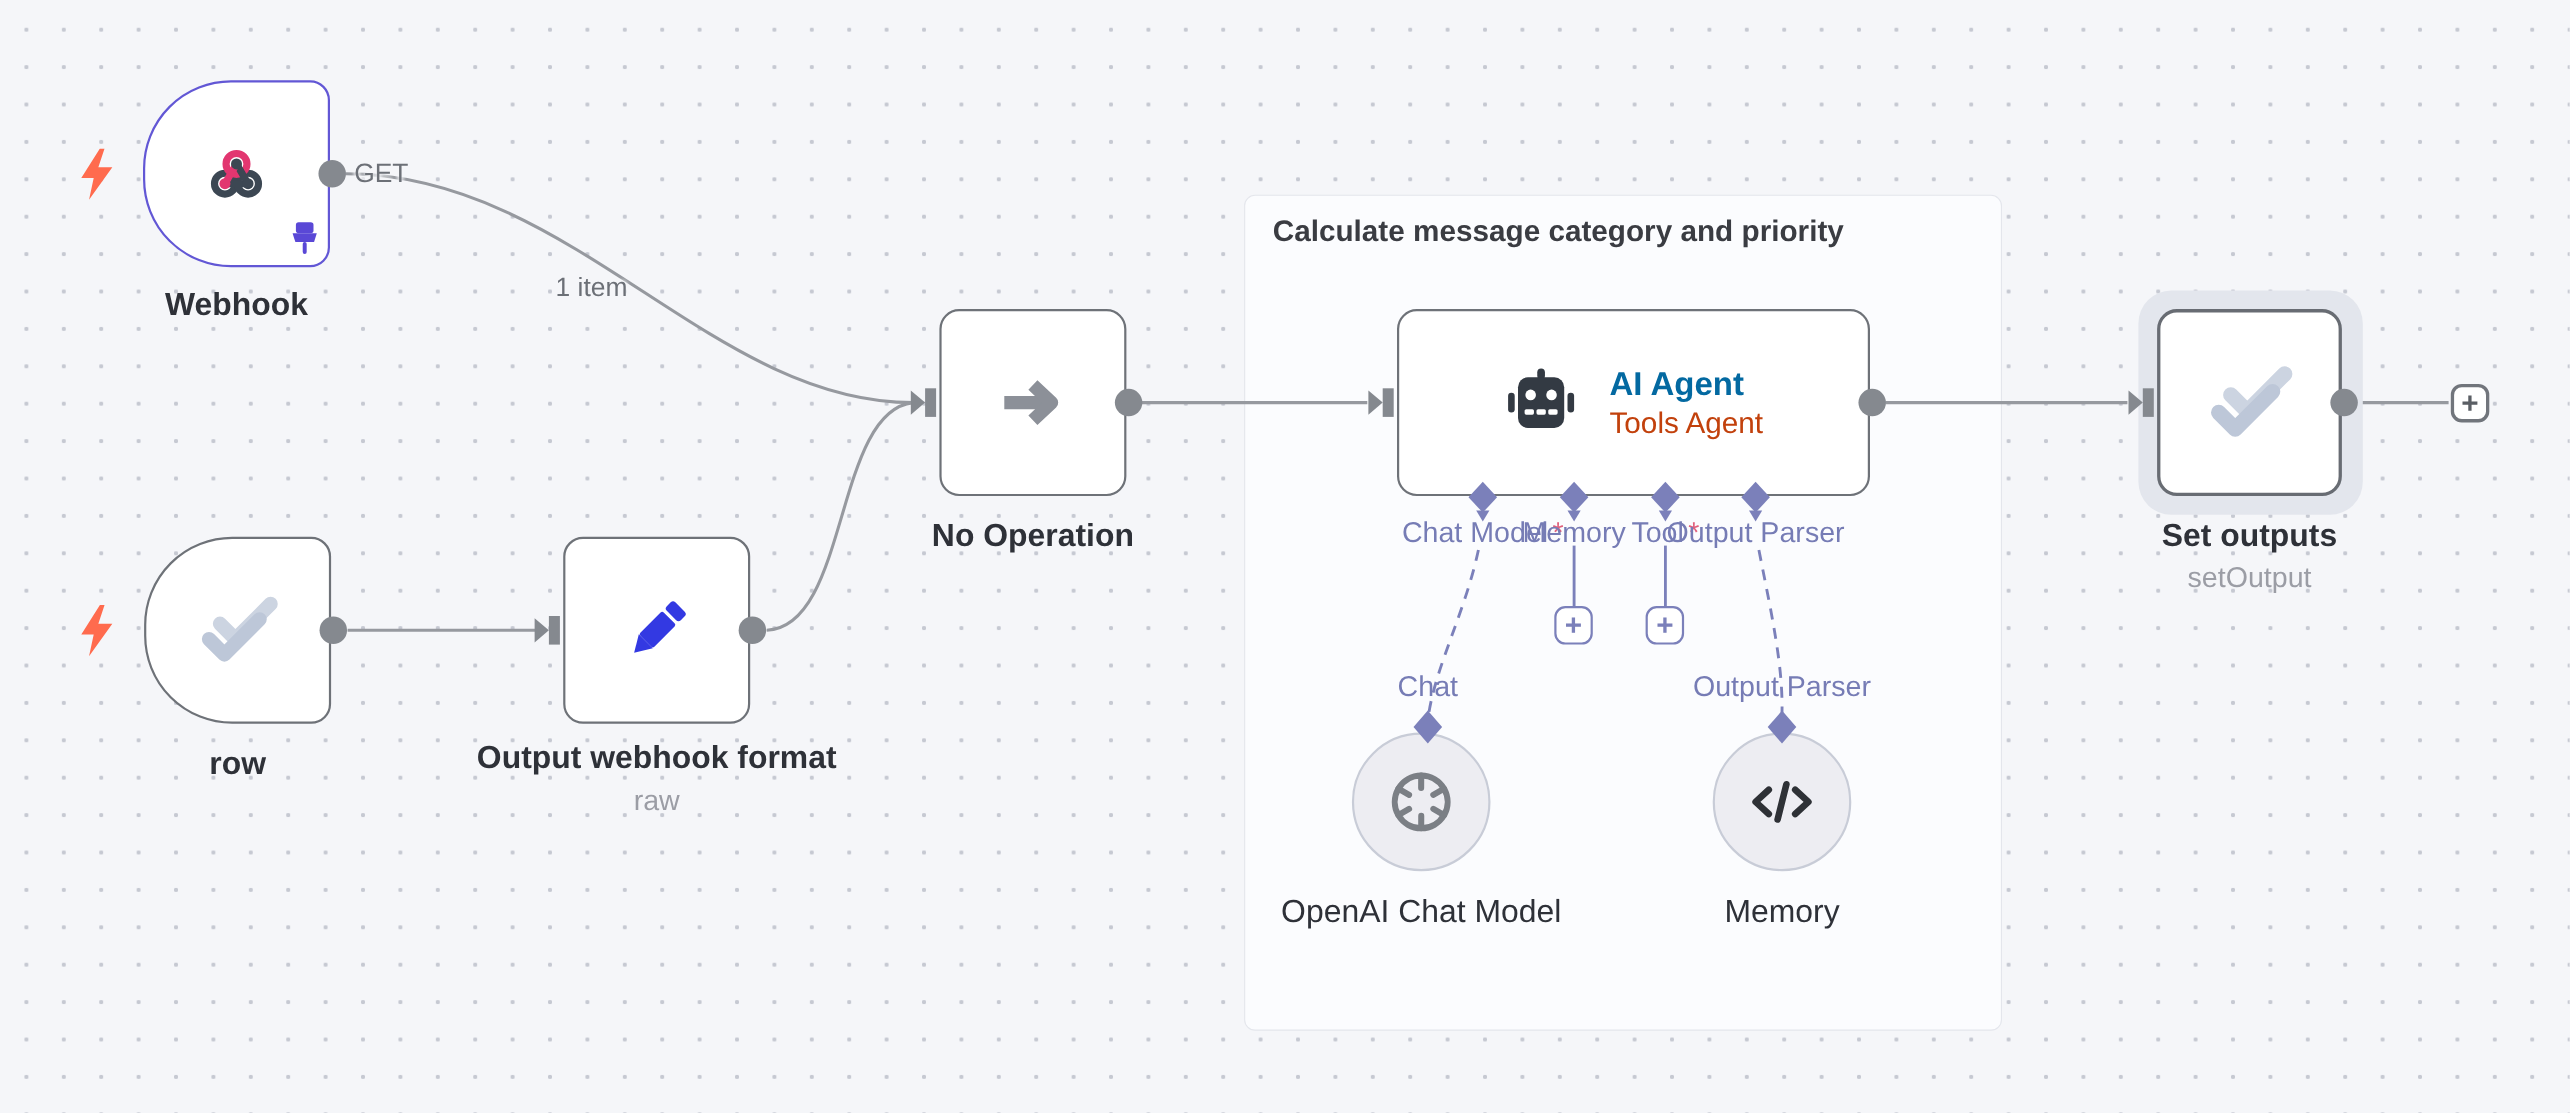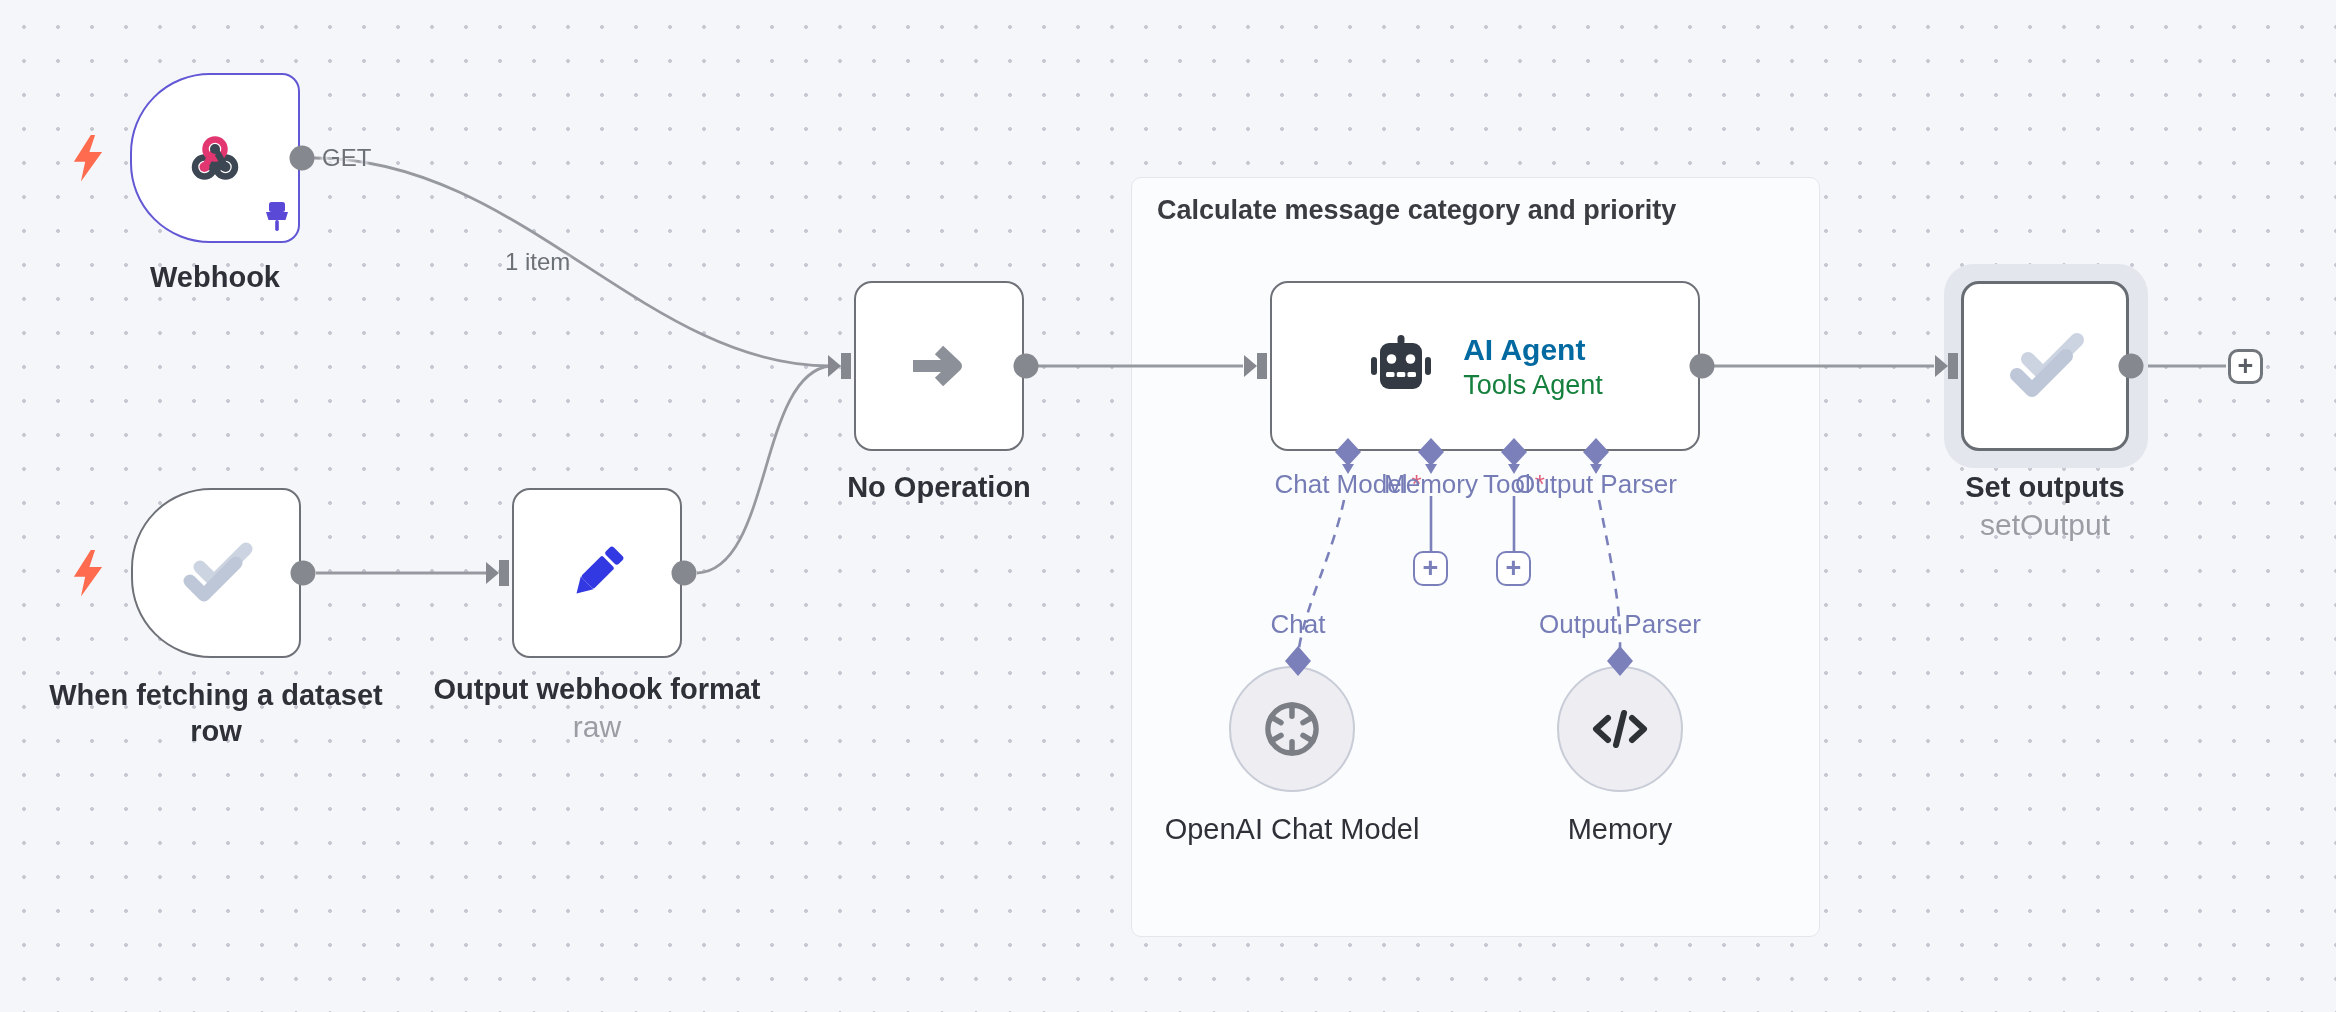--- a/index.html
+++ b/index.html
@@ -50,34 +50,34 @@
     box-sizing:border-box;z-index:5;
     display:flex;align-items:center;justify-content:center;
   }
   .plusbox.indigo{border:2.6px solid #7b80ba;color:#7b80ba;font-size:27px;font-weight:700;line-height:1;}
   .plusbox.gray{border:3px solid #71757c;color:#5a5e64;font-size:27px;font-weight:700;line-height:1;}
   
   .nlabel{
     text-align:center;color:#2e3138;font-size:29px;font-weight:600;z-index:5;line-height:36px;
   }
   .nsub{
-    text-align:center;color:#9b9da5;font-size:30px;font-weight:400;z-index:5;line-height:30px;
+    text-align:center;color:#9b9da5;font-size:26px;font-weight:400;z-index:5;line-height:30px;
   }
   .port-label{
     text-align:center;color:#767cb5;font-size:26px;font-weight:400;z-index:5;line-height:28px;
     white-space:nowrap;
   }
   .port-label .req{color:#e0607c;margin-left:4px;}
   .edge-label{
     color:#6c7077;font-size:24px;font-weight:400;z-index:5;white-space:nowrap;
     text-shadow:0 0 4px #f5f6f9,0 0 4px #f5f6f9,0 0 4px #f5f6f9;
   }
   .agent-text{display:flex;flex-direction:column;justify-content:center;}
   .agent-title{font-size:30px;font-weight:600;color:#0369a1;line-height:38px;}
-  .agent-sub{font-size:27px;font-weight:400;color:#15803d;line-height:32px;}
+  .agent-sub{font-size:27px;font-weight:400;color:#c2410c;line-height:32px;}
 </style>
 </head>
 <body>
 
 <div class="abs group-box"></div>
 <div class="abs group-title">Calculate message category and priority</div>
 
 <svg class="abs layer" width="2336" height="1012" viewBox="0 0 2336 1012">
   <path class="edge" d="M314 158 C 520 158, 645 366, 830 366"></path>
   <path class="edge" d="M316 573 L 487 573"></path>
@@ -125,21 +125,20 @@
     <g fill="none" stroke-linecap="round" stroke-linejoin="round" stroke-width="13">
       <path d="M-16 -6 L-2 8 L30 -24" stroke="#ccd4e1"></path>
       <path d="M-26 8 L-12 22 L20 -10" stroke="#bdc7d8"></path>
     </g>
   </svg>
 </div>
 <svg class="abs" style="left:71px;top:550px;" width="34" height="48" viewBox="0 0 24 34">
   <path d="M14 0 L2 19 h8 L7 33 L22 12 h-9 L17 0 Z" fill="#ff6b4e"></path>
 </svg>
 <div class="abs nlabel" style="left:16px;top:677px;width:400px;">
-  <div>When fetching a dataset</div>
   <div>row</div>
 </div>
 
 <div class="abs node" style="left:512px;top:488px;width:170px;height:170px;">
   <svg width="70" height="70" viewBox="-35 -35 70 70">
     <g transform="rotate(45)" fill="#3339e2">
       <rect x="-9" y="-16" width="18" height="30" rx="2"></rect>
       <rect x="-9" y="-30" width="18" height="11" rx="3"></rect>
       <path d="M-9 14 H9 L0 29 Z"></path>
     </g>

